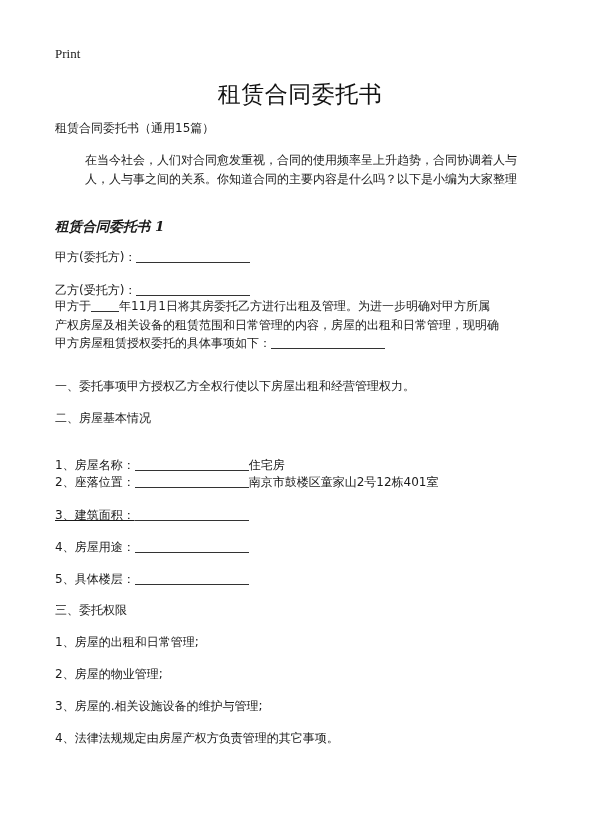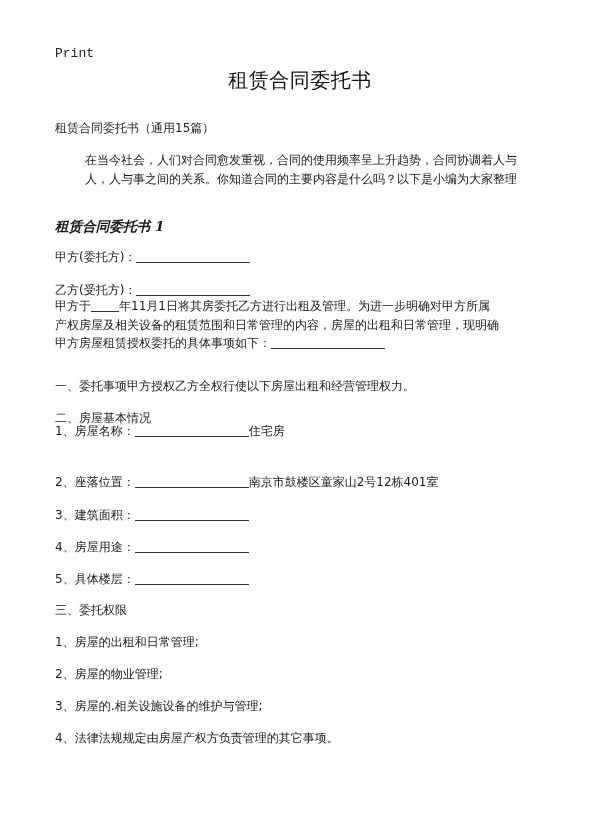--- a/index.html
+++ b/index.html
@@ -1,20 +1,20 @@
 <!DOCTYPE html>
 <html><head>
 <meta charset="utf-8">
 <style>
   html, body { margin: 0; padding: 0; background: #ffffff; }
   body { width: 600px; height: 828px; position: relative; overflow: hidden;
          font-family: "DejaVu Sans", "Liberation Sans", sans-serif; color: #1a1a1a; }
   .abs { position: absolute; left: 55px; white-space: nowrap; }
-  .print { font-family: Liberation Mono, monospace; font-size: 13px; top: 46px; color: #222; }
-  .title { left: 0; width: 600px; text-align: center; font-size: 20px; top: 67px; letter-spacing: 0.5px; color: #111; }
+  .print { font-family: Liberation Serif, serif; font-size: 13px; top: 46px; color: #222; }
+  .title { left: 0; width: 600px; text-align: center; font-size: 23px; top: 79px; letter-spacing: 0.5px; color: #111; }
   .body { font-size: 12px; line-height: 18.5px; }
   .para { width: 492px; white-space: normal; }
   .para span.line { display: block; white-space: nowrap; }
   .bold { font-weight: bold; font-family: "DejaVu Serif", "Liberation Serif", serif; font-size: 13.6px; font-style: italic; }
   .blank { display: inline-block; border-bottom: 1px solid #333; vertical-align: baseline; height: 1px; margin-bottom: -2px; }
   .blank-long { width: 114px; }
   .blank-short { width: 28px; }
   .filled { color: #1a1a1a; }
 </style>
 </head>
@@ -44,29 +44,29 @@
 <div class="abs body para" style="top:297px;">
   <span class="line"><span>甲方于</span><span class="blank blank-short"></span><span>年11月1日将其房委托乙方进行出租及管理。为进一步明确对甲方所属</span></span>
   <span class="line">产权房屋及相关设备的租赁范围和日常管理的内容，房屋的出租和日常管理，现明确</span>
   <span class="line"><span>甲方房屋租赁授权委托的具体事项如下：</span><span class="blank blank-long"></span></span>
 </div>
 
 <div class="abs body" style="top:377px;">一、委托事项甲方授权乙方全权行使以下房屋出租和经营管理权力。</div>
 
 <div class="abs body" style="top:409px;">二、房屋基本情况</div>
 
-<div class="abs body" style="top:422px;">
+<div class="abs body" style="top:456px;">
   <span>1、房屋名称：</span><span class="blank blank-long"></span><span class="filled">住宅房</span>
 </div>
 
 <div class="abs body" style="top:473px;">
   <span>2、座落位置：</span><span class="blank blank-long"></span><span class="filled">南京市鼓楼区童家山2号12栋401室</span>
 </div>
 
-<div class="abs body" style="top:506px;">
+<div class="abs body" style="top:506px;text-decoration:underline;">
   <span>3、建筑面积：</span><span class="blank blank-long"></span>
 </div>
 
 <div class="abs body" style="top:538px;">
   <span>4、房屋用途：</span><span class="blank blank-long"></span>
 </div>
 
 <div class="abs body" style="top:570px;">
   <span>5、具体楼层：</span><span class="blank blank-long"></span>
 </div>

